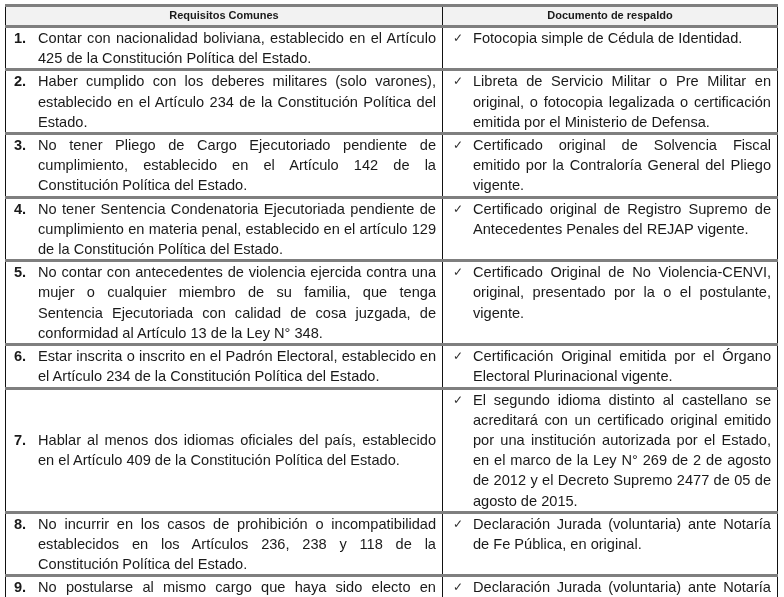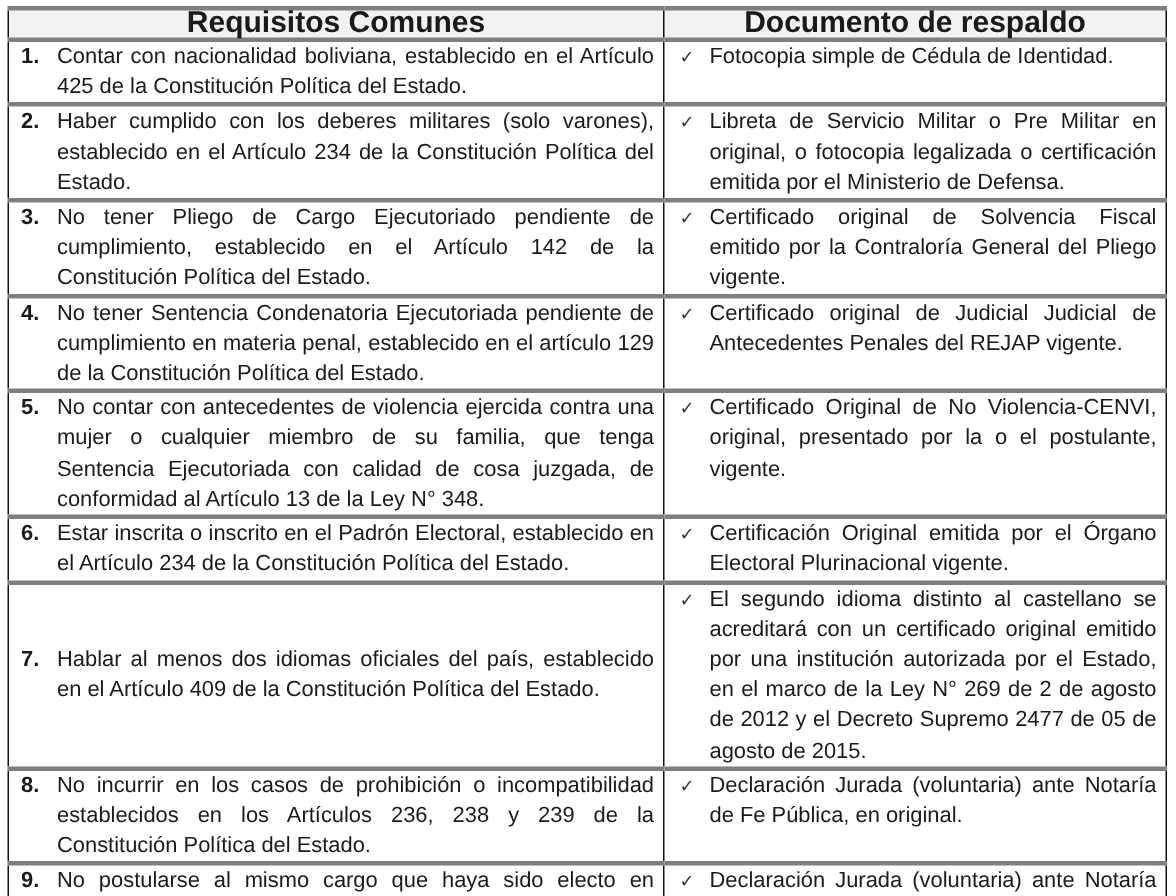--- a/index.html
+++ b/index.html
@@ -33,21 +33,21 @@
       border-bottom: 3px solid #7f7f7f;
       vertical-align: top;
       padding: 0;
     }
     .doc-table th {
       background: #f2f2f2;
       font-weight: bold;
       text-align: center;
       height: 18px;
       line-height: 17px;
-      font-size: 20px;
+      font-size: 11px;
       color: #1a1a1a;
     }
     .req {
       display: flex;
       padding: 0 6px 0 8px;
     }
     .req-num {
       font-weight: bold;
       width: 24px;
       flex: 0 0 24px;
@@ -141,21 +141,21 @@
     <tr class="r4">
       <td>
           <div class="req">
             <span class="req-num">4.</span>
             <span class="req-text">No tener Sentencia Condenatoria Ejecutoriada pendiente de cumplimiento en materia penal, establecido en el artículo 129 de la Constitución Política del Estado.</span>
           </div>
         </td>
       <td>
           <div class="doc">
             <span class="check">✓</span>
-            <span class="doc-text">Certificado original de Judicial Judicial de Antecedentes Penales del REJAP vigente.</span>
+            <span class="doc-text">Certificado original de Registro Supremo de Antecedentes Penales del REJAP vigente.</span>
           </div>
         </td>
     </tr>
     <tr class="r5">
       <td>
           <div class="req">
             <span class="req-num">5.</span>
             <span class="req-text">No contar con antecedentes de violencia ejercida contra una mujer o cualquier miembro de su familia, que tenga Sentencia Ejecutoriada con calidad de cosa juzgada, de conformidad al Artículo 13 de la Ley N° 348.</span>
           </div>
         </td>
@@ -191,21 +191,21 @@
           <div class="doc">
             <span class="check">✓</span>
             <span class="doc-text">El segundo idioma distinto al castellano se acreditará con un certificado original emitido por una institución autorizada por el Estado, en el marco de la Ley N° 269 de 2 de agosto de 2012 y el Decreto Supremo 2477 de 05 de agosto de 2015.</span>
           </div>
         </td>
     </tr>
     <tr class="r8">
       <td>
           <div class="req">
             <span class="req-num">8.</span>
-            <span class="req-text">No incurrir en los casos de prohibición o incompatibilidad establecidos en los Artículos 236, 238 y 239 de la Constitución Política del Estado.</span>
+            <span class="req-text">No incurrir en los casos de prohibición o incompatibilidad establecidos en los Artículos 236, 238 y 118 de la Constitución Política del Estado.</span>
           </div>
         </td>
       <td>
           <div class="doc">
             <span class="check">✓</span>
             <span class="doc-text">Declaración Jurada (voluntaria) ante Notaría de Fe Pública, en original.</span>
           </div>
         </td>
     </tr>
     <tr class="r9">

